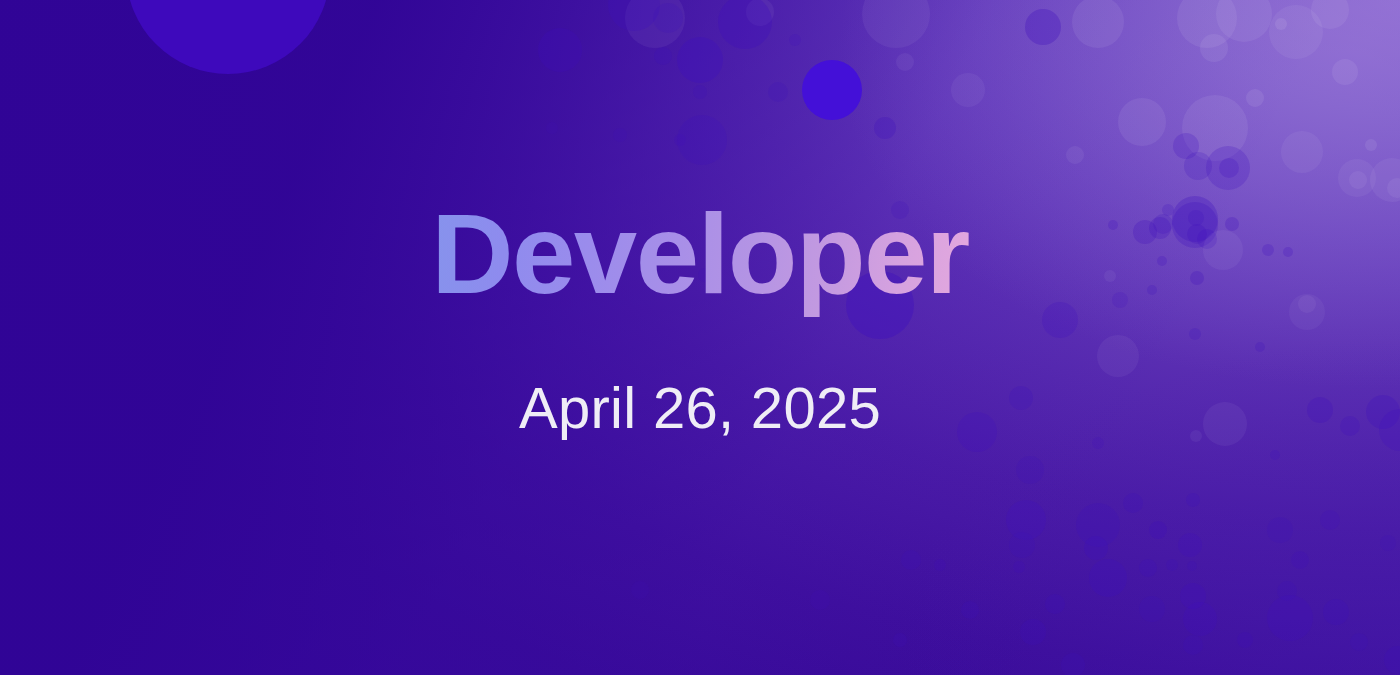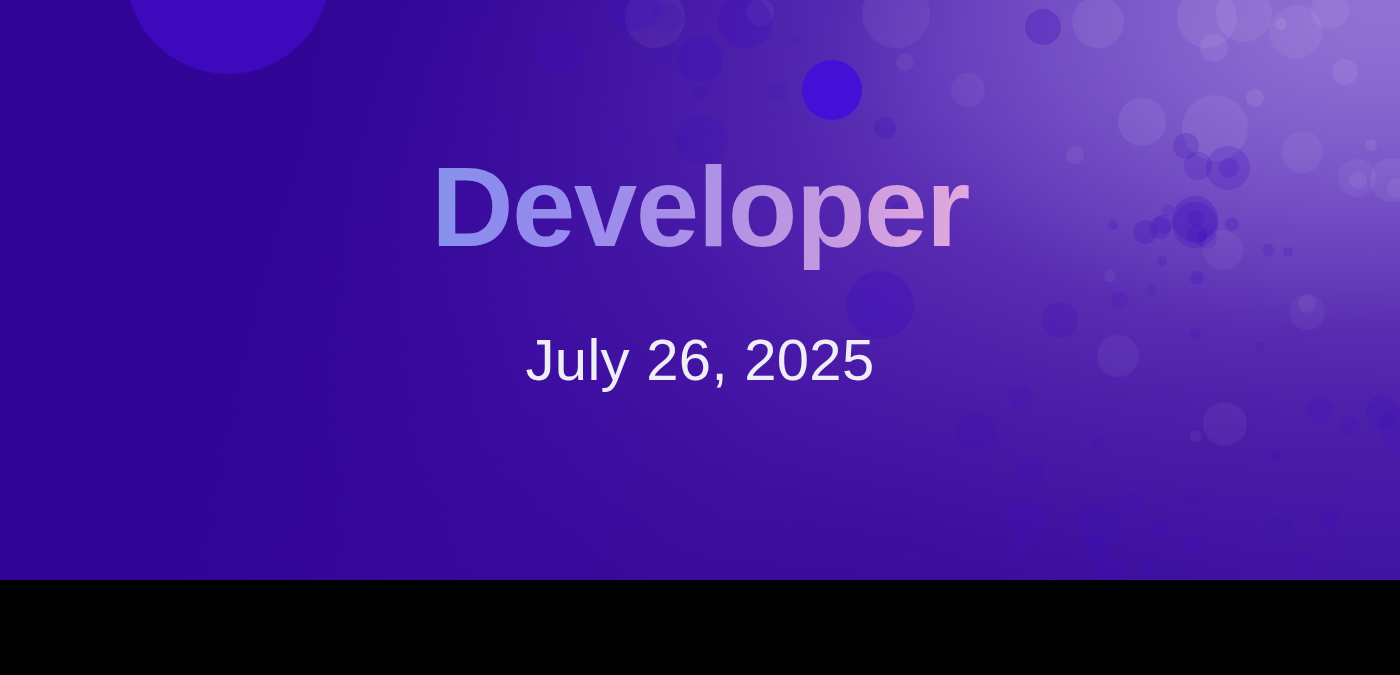--- a/index.html
+++ b/index.html
@@ -8,21 +8,21 @@
     padding: 0;
     background: #000;
   }
   body {
     font-family: "Liberation Sans", sans-serif;
   }
 
   #banner {
     position: relative;
     width: 1400px;
-    height: 580px;
+    height: 675px;
     overflow: hidden;
     background: #7f1d1d;
   }
 
   
   .bg-base {
     position: absolute;
     inset: 0;
     background:
       radial-gradient(120% 140% at 100% 0%,
@@ -242,16 +242,16 @@
       <div class="circle" style="left: 1112px; top: 292px; width: 16px; height: 16px; background: rgba(62, 14, 190, 0.16);"></div>
       <div class="circle" style="left: 810px; top: 590px; width: 20px; height: 20px; background: rgba(62, 14, 190, 0.14);"></div>
       <div class="circle" style="left: 631px; top: 581px; width: 18px; height: 18px; background: rgba(62, 14, 190, 0.12);"></div>
       <div class="circle" style="left: 891px; top: 201px; width: 18px; height: 18px; background: rgba(62, 14, 190, 0.18);"></div>
     </div>
 
   <div class="content">
     <div class="title-block">
       <span class="title-line line-1">Developer</span>
     </div>
-    <div class="subtitle">July 26, 2025</div>
+    <div class="subtitle">April 26, 2025</div>
   </div>
 
 </div>
 
 </body></html>

